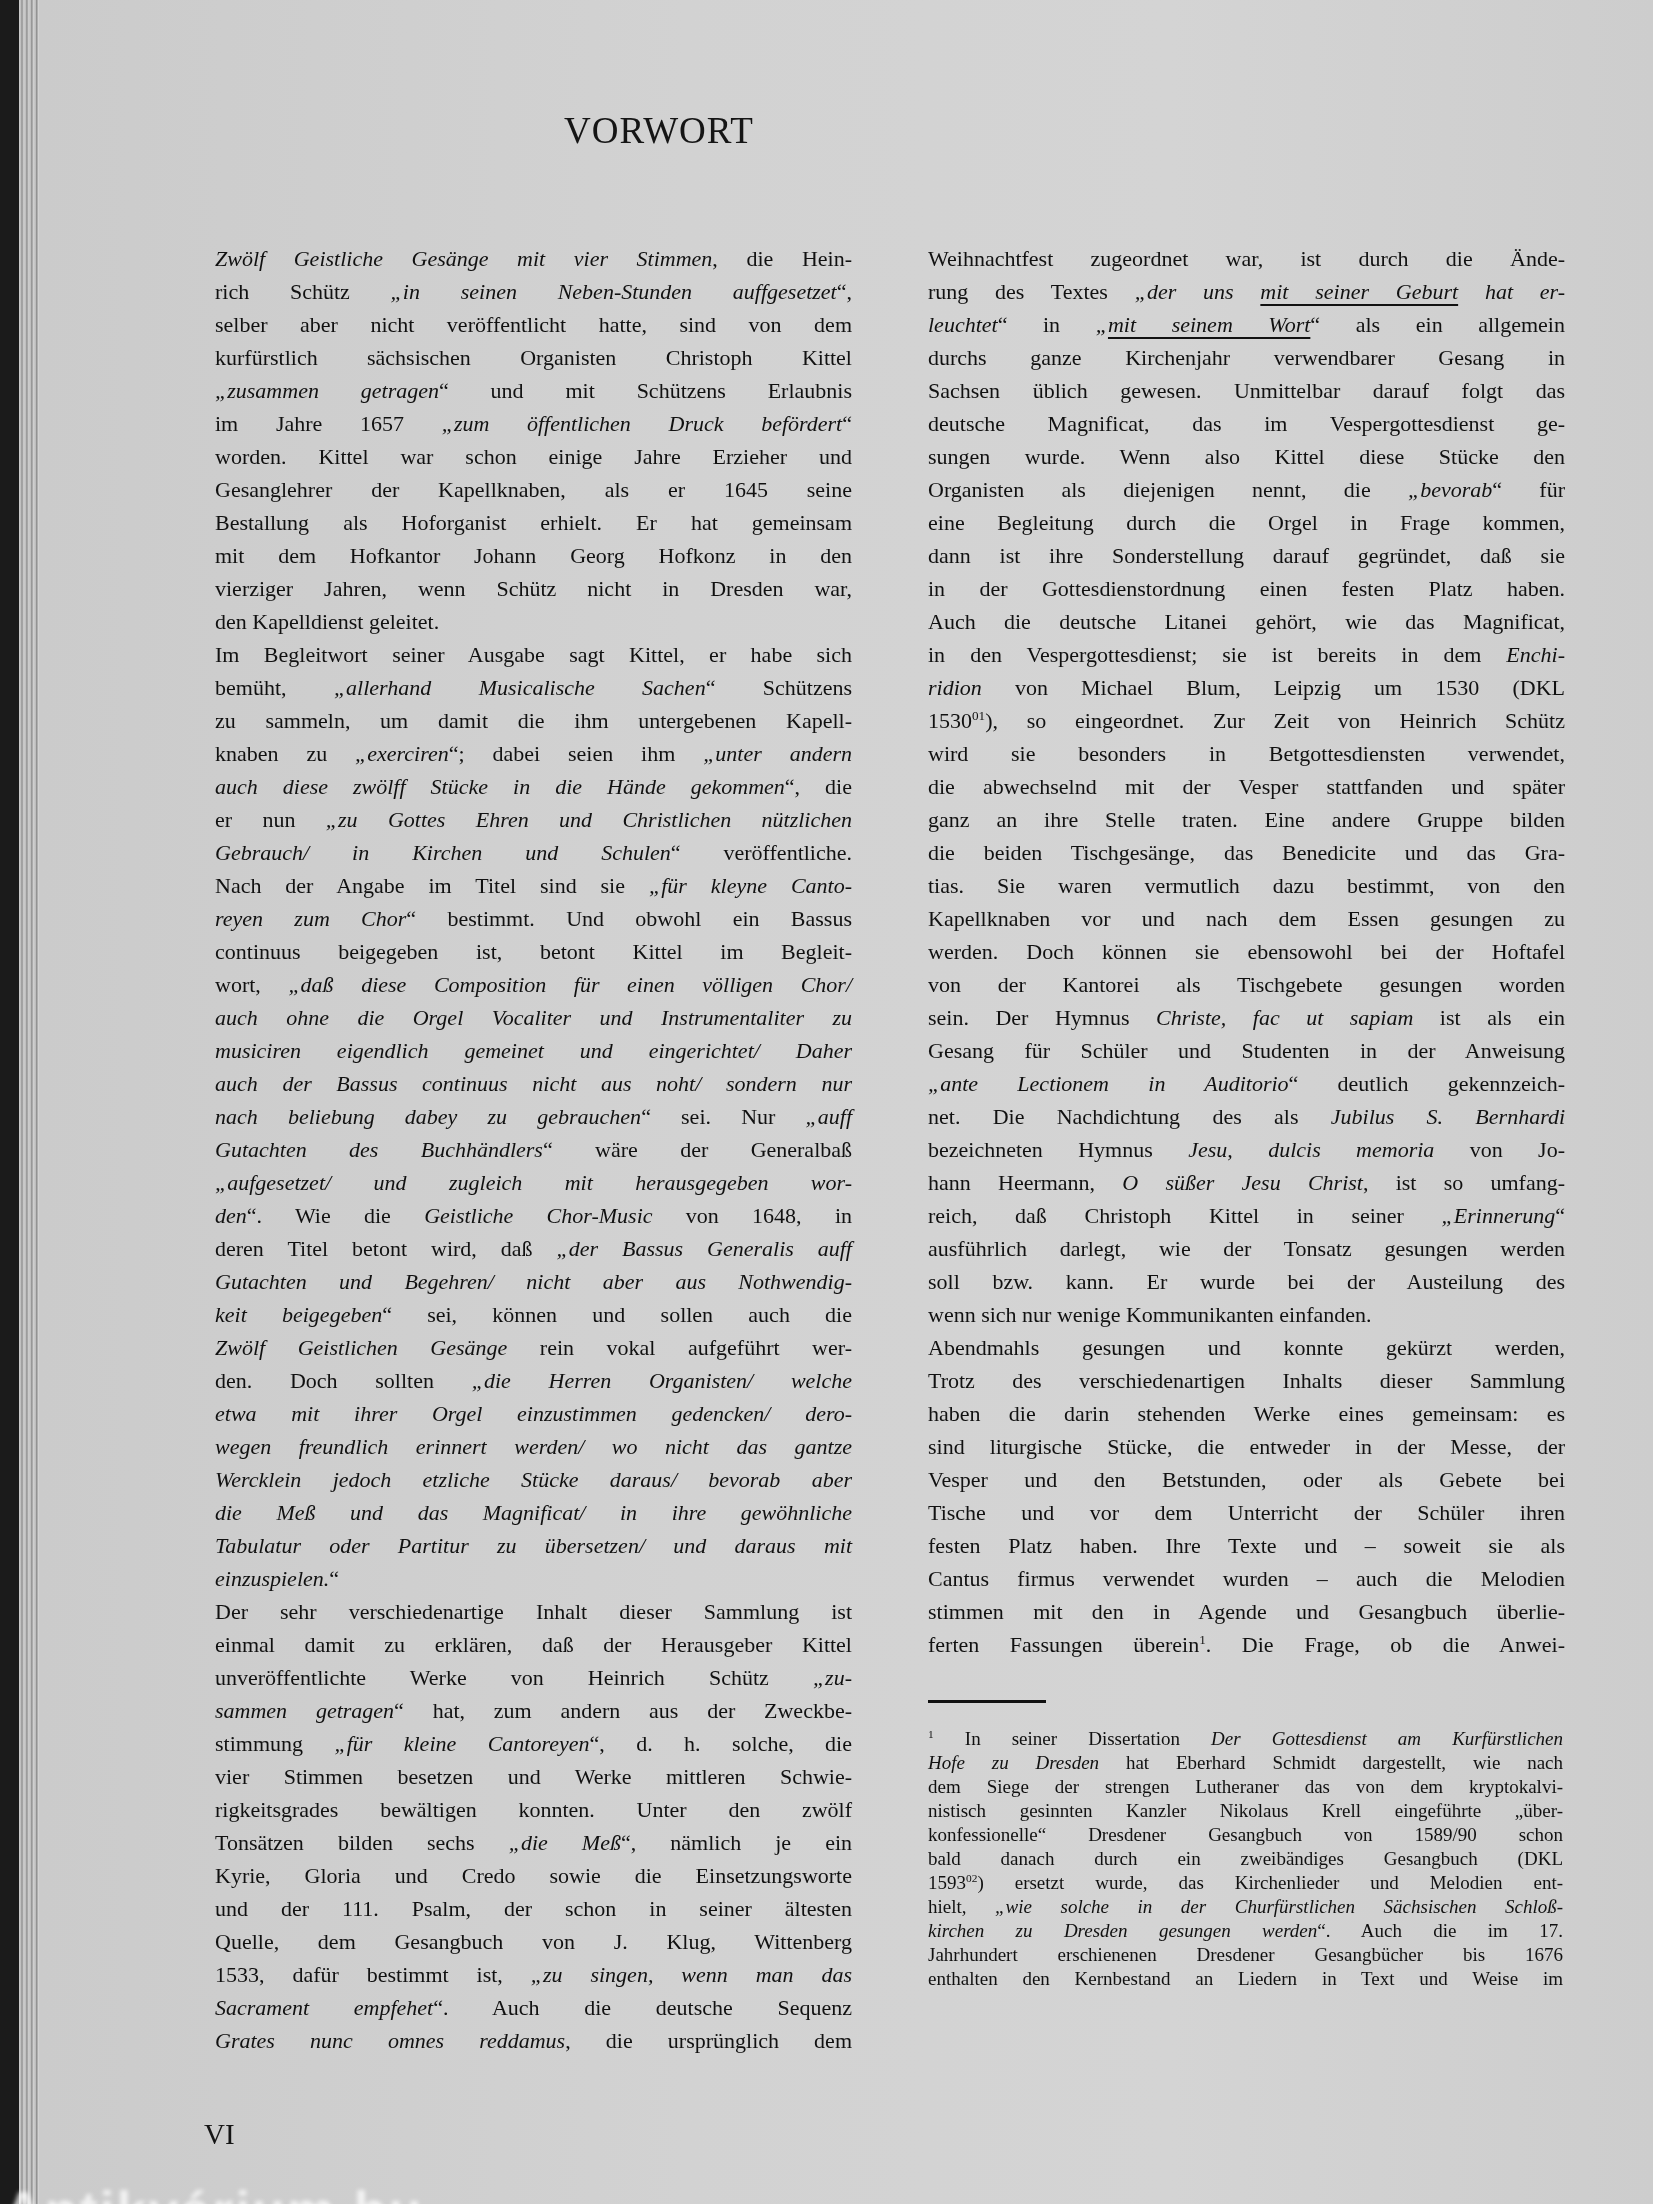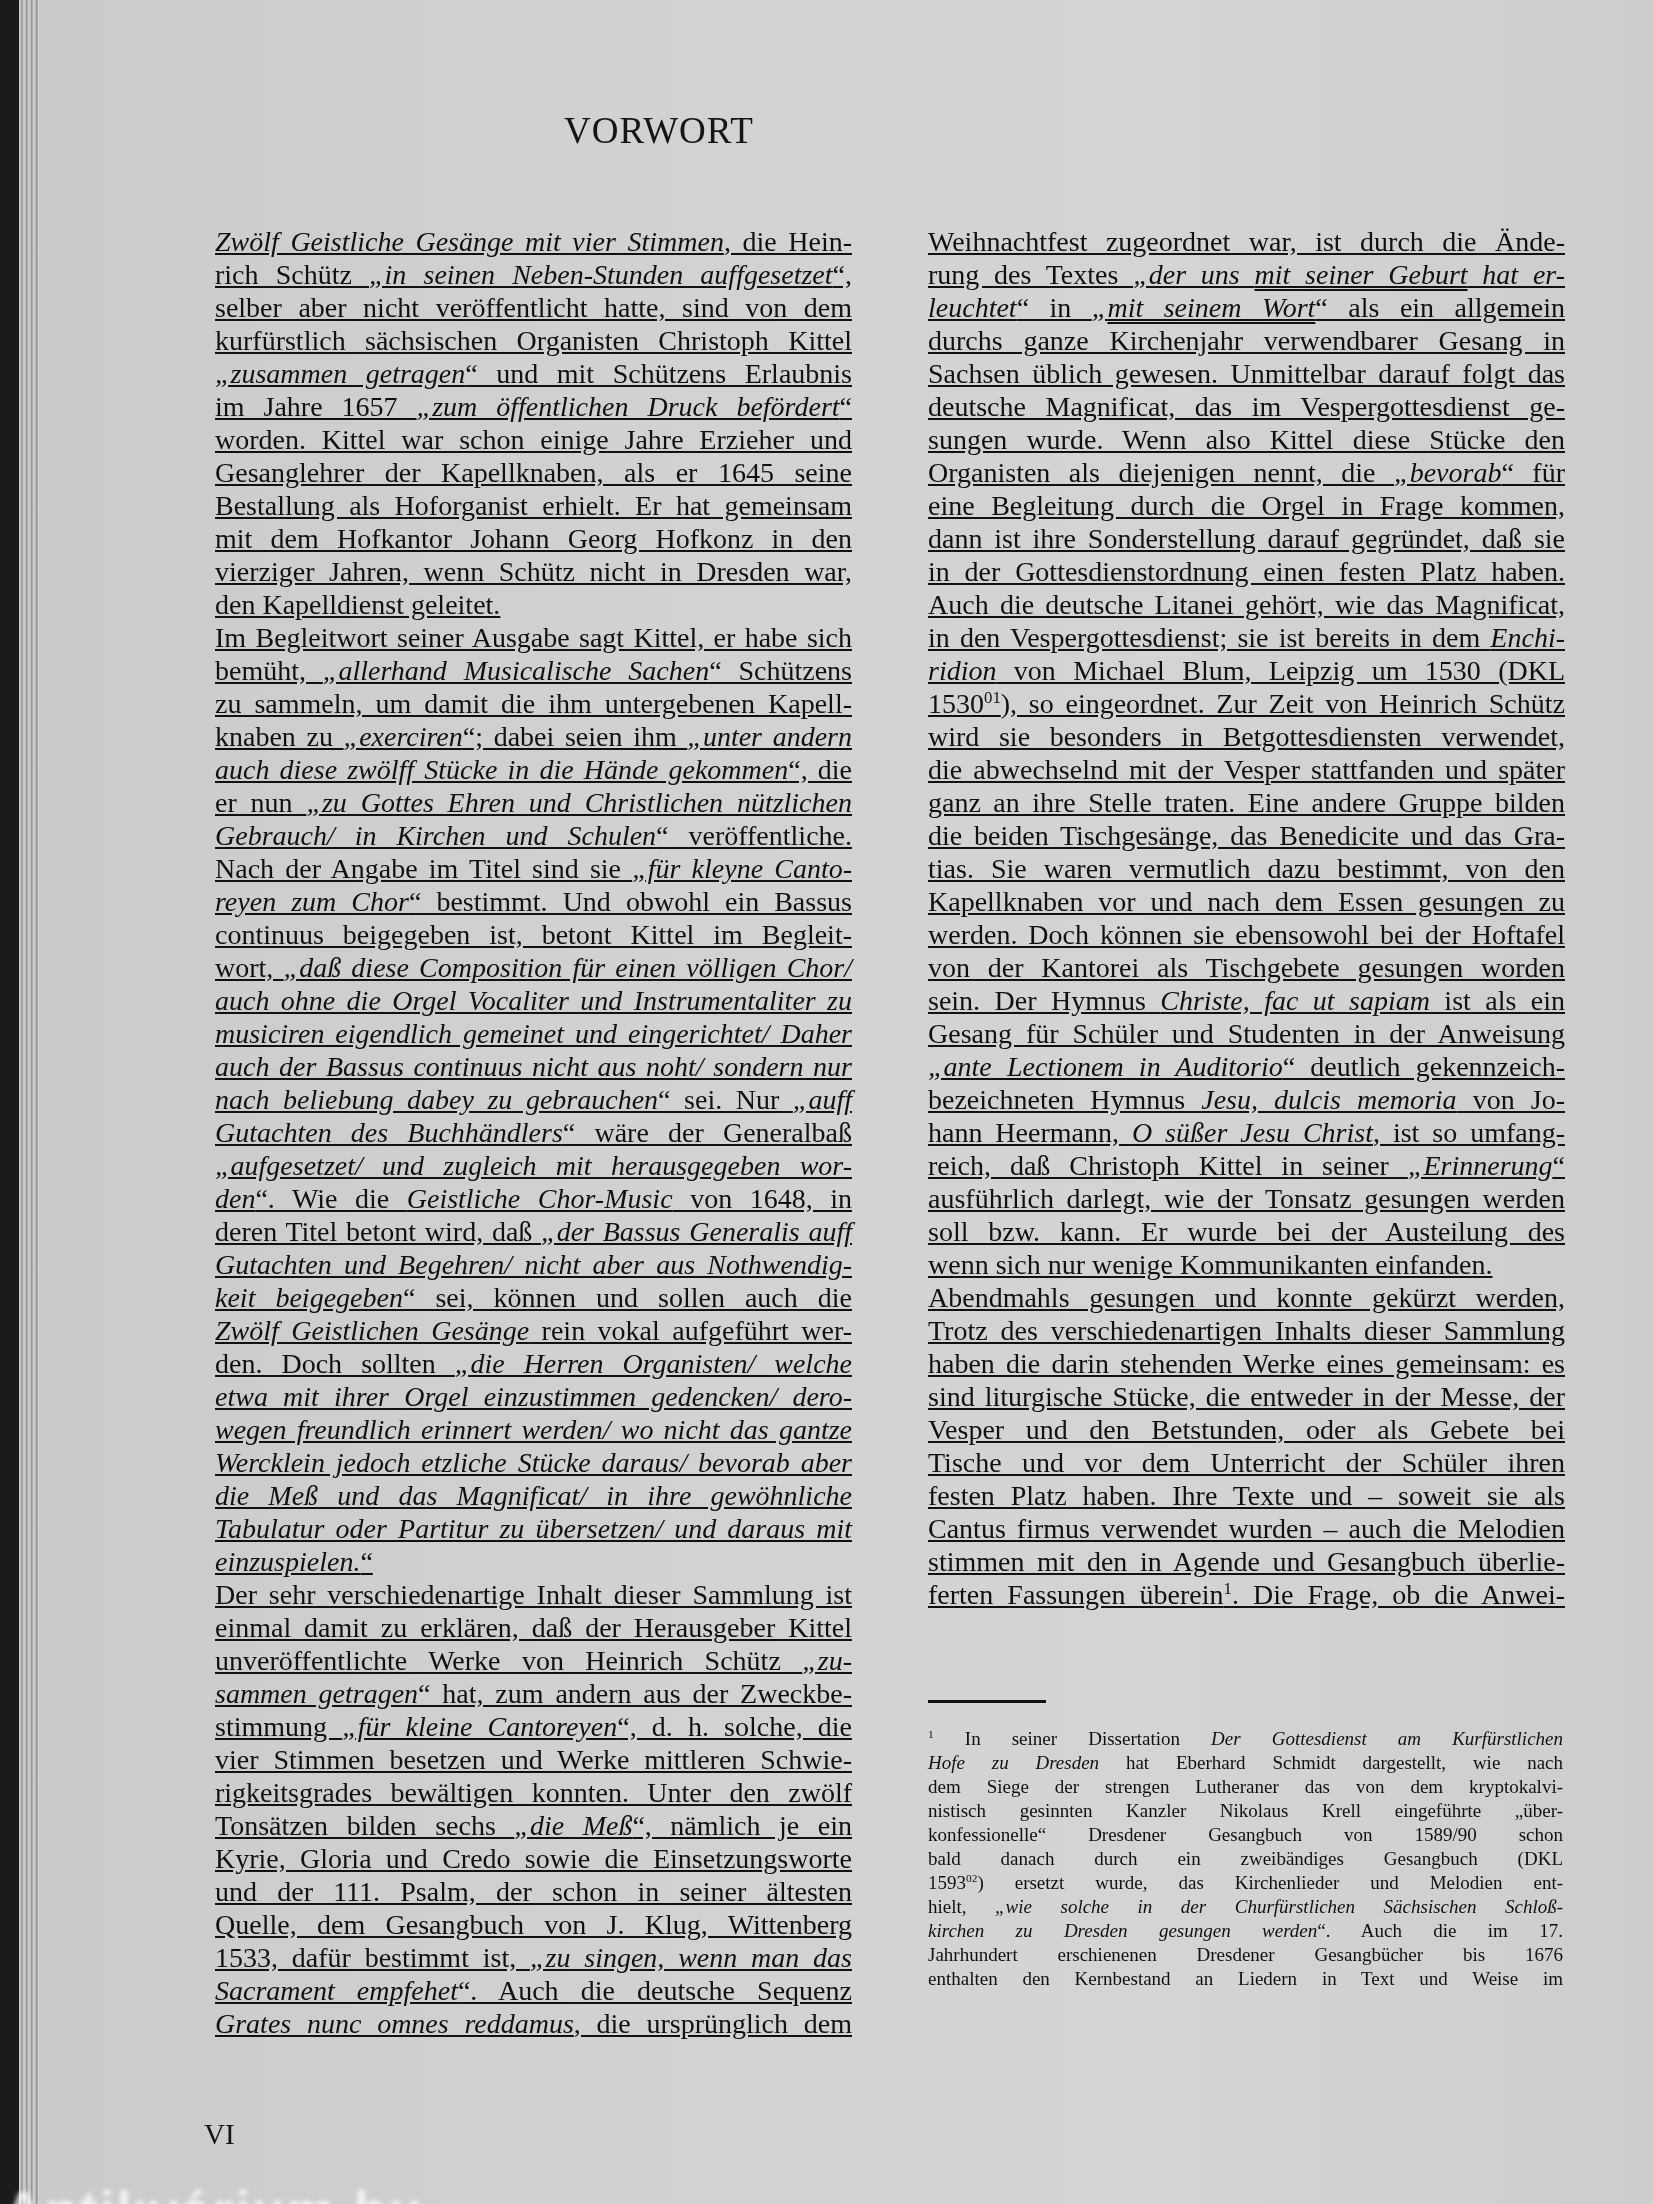--- a/index.html
+++ b/index.html
@@ -19,22 +19,22 @@
   }
   .page {
     position: absolute; left: 39px; top: 0; right: 0; bottom: 0;
     background: linear-gradient(90deg, #cbcbcb 0%, #d2d2d2 40%, #d4d4d4 70%, #cdcdcd 100%);
   }
   .title {
     position: absolute; top: 109px; left: 0; width: 1318px; text-align: center;
     font-size: 37px; letter-spacing: 1px; color: #151515;
   }
   .col {
-    position: absolute; top: 225px;
-    font-size: 28px; line-height: 33px; text-decoration: underline;
+    position: absolute; top: 242px;
+    font-size: 22px; line-height: 33px;
   }
   .col.left { left: 215px; width: 637px; }
   .col.right { left: 928px; width: 637px; }
   .line {
     display: block; white-space: nowrap; text-align: justify; text-align-last: justify;
     height: 33px; overflow: visible;
   }
   .line.last { text-align-last: left; }
   .it { font-style: italic; }
   .ul { text-decoration: underline; text-decoration-thickness: 1.9px; text-underline-offset: 4.9px; }
@@ -142,20 +142,21 @@
     <span class="line"><span>die abwechselnd mit der Vesper stattfanden und später</span></span>
     <span class="line"><span>ganz an ihre Stelle traten. Eine andere Gruppe bilden</span></span>
     <span class="line"><span>die beiden Tischgesänge, das Benedicite und das Gra-</span></span>
     <span class="line"><span>tias. Sie waren vermutlich dazu bestimmt, von den</span></span>
     <span class="line"><span>Kapellknaben vor und nach dem Essen gesungen zu</span></span>
     <span class="line"><span>werden. Doch können sie ebensowohl bei der Hoftafel</span></span>
     <span class="line"><span>von der Kantorei als Tischgebete gesungen worden</span></span>
     <span class="line"><span>sein. Der Hymnus </span><span class="it">Christe, fac ut sapiam</span><span> ist als ein</span></span>
     <span class="line"><span>Gesang für Schüler und Studenten in der Anweisung</span></span>
     <span class="line"><span class="it">„ante Lectionem in Auditorio</span><span>“ deutlich gekennzeich-</span></span>
+    <span class="line"><span>net. Die Nachdichtung des als </span><span class="it">Jubilus S. Bernhardi</span></span>
     <span class="line"><span>bezeichneten Hymnus </span><span class="it">Jesu, dulcis memoria</span><span> von Jo-</span></span>
     <span class="line"><span>hann Heermann, </span><span class="it">O süßer Jesu Christ</span><span>, ist so umfang-</span></span>
     <span class="line"><span>reich, daß Christoph Kittel in seiner </span><span class="it">„Erinnerung</span><span>“</span></span>
     <span class="line"><span>ausführlich darlegt, wie der Tonsatz gesungen werden</span></span>
     <span class="line"><span>soll bzw. kann. Er wurde bei der Austeilung des</span></span>
     <span class="line last"><span>wenn sich nur wenige Kommunikanten einfanden.</span></span>
     <span class="line"><span>Abendmahls gesungen und konnte gekürzt werden,</span></span>
     <span class="line"><span>Trotz des verschiedenartigen Inhalts dieser Sammlung</span></span>
     <span class="line"><span>haben die darin stehenden Werke eines gemeinsam: es</span></span>
     <span class="line"><span>sind liturgische Stücke, die entweder in der Messe, der</span></span>

